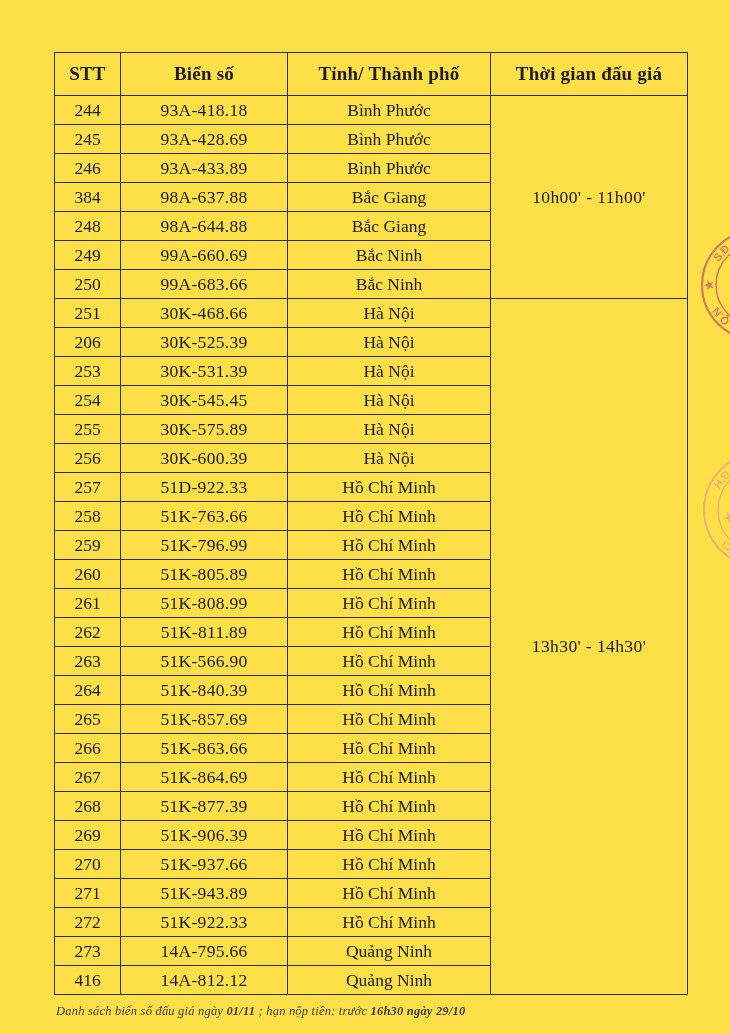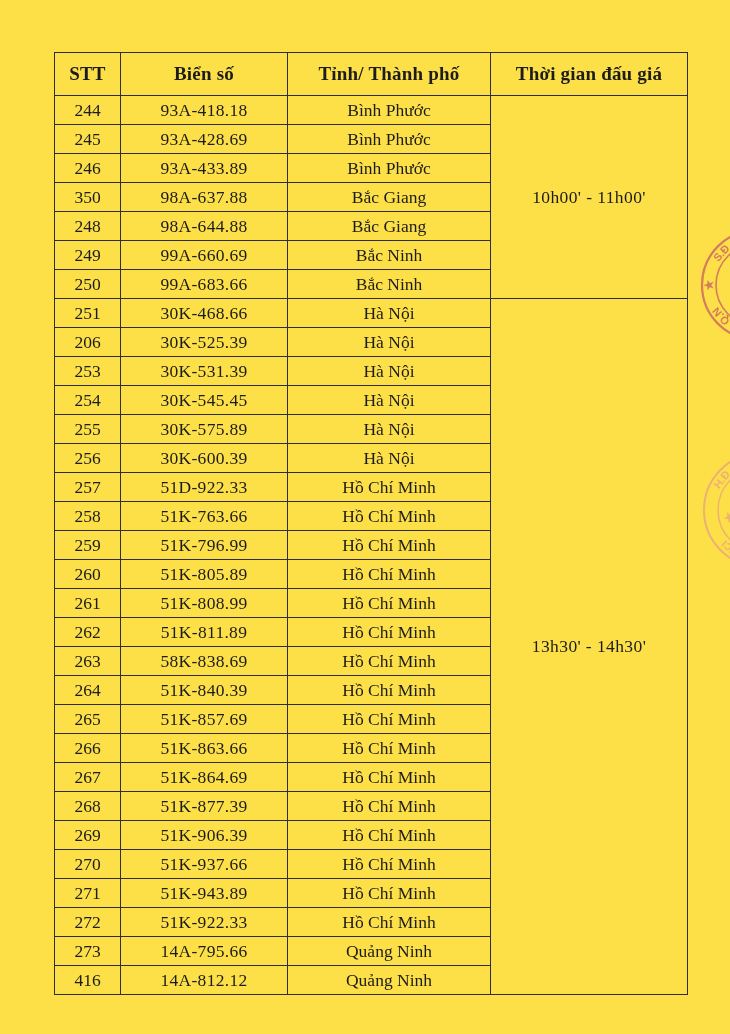--- a/index.html
+++ b/index.html
@@ -102,21 +102,21 @@
           <td class="stt">245</td>
           <td class="plate">93A-428.69</td>
           <td class="province">Bình Phước</td>
         </tr>
         <tr>
           <td class="stt">246</td>
           <td class="plate">93A-433.89</td>
           <td class="province">Bình Phước</td>
         </tr>
         <tr>
-          <td class="stt">350</td>
+          <td class="stt">384</td>
           <td class="plate">98A-637.88</td>
           <td class="province">Bắc Giang</td>
         </tr>
         <tr>
           <td class="stt">248</td>
           <td class="plate">98A-644.88</td>
           <td class="province">Bắc Giang</td>
         </tr>
         <tr>
           <td class="stt">249</td>
@@ -184,21 +184,21 @@
           <td class="plate">51K-808.99</td>
           <td class="province">Hồ Chí Minh</td>
         </tr>
         <tr>
           <td class="stt">262</td>
           <td class="plate">51K-811.89</td>
           <td class="province">Hồ Chí Minh</td>
         </tr>
         <tr>
           <td class="stt">263</td>
-          <td class="plate">58K-838.69</td>
+          <td class="plate">51K-566.90</td>
           <td class="province">Hồ Chí Minh</td>
         </tr>
         <tr>
           <td class="stt">264</td>
           <td class="plate">51K-840.39</td>
           <td class="province">Hồ Chí Minh</td>
         </tr>
         <tr>
           <td class="stt">265</td>
           <td class="plate">51K-857.69</td>
@@ -269,16 +269,19 @@
       <circle cx="62" cy="62" r="57" stroke-width="2"></circle>
       <circle cx="62" cy="62" r="43" stroke-width="1.5"></circle>
     </g>
     <g transform="translate(62,62)" fill="#e2958e" stroke="none">
       <text transform="rotate(-52) translate(0,-46)" font-size="11" text-anchor="middle">H.Đ</text>
       <text transform="rotate(-103) translate(0,-28)" font-size="13" text-anchor="middle">★</text>
       <text transform="rotate(-138) translate(0,-46)" font-size="10" text-anchor="middle">ICI</text>
     </g>
   </svg>
 
+  <div class="footer-note">
+    <span>Danh sách biển số đấu giá ngày </span><b>01/11</b><span> ; hạn nộp tiền: trước </span><b>16h30 ngày 29/10</b>
+  </div>
 
   <div class="page-number">Trang 9/17</div>
 
 </div>
 
 </body></html>

